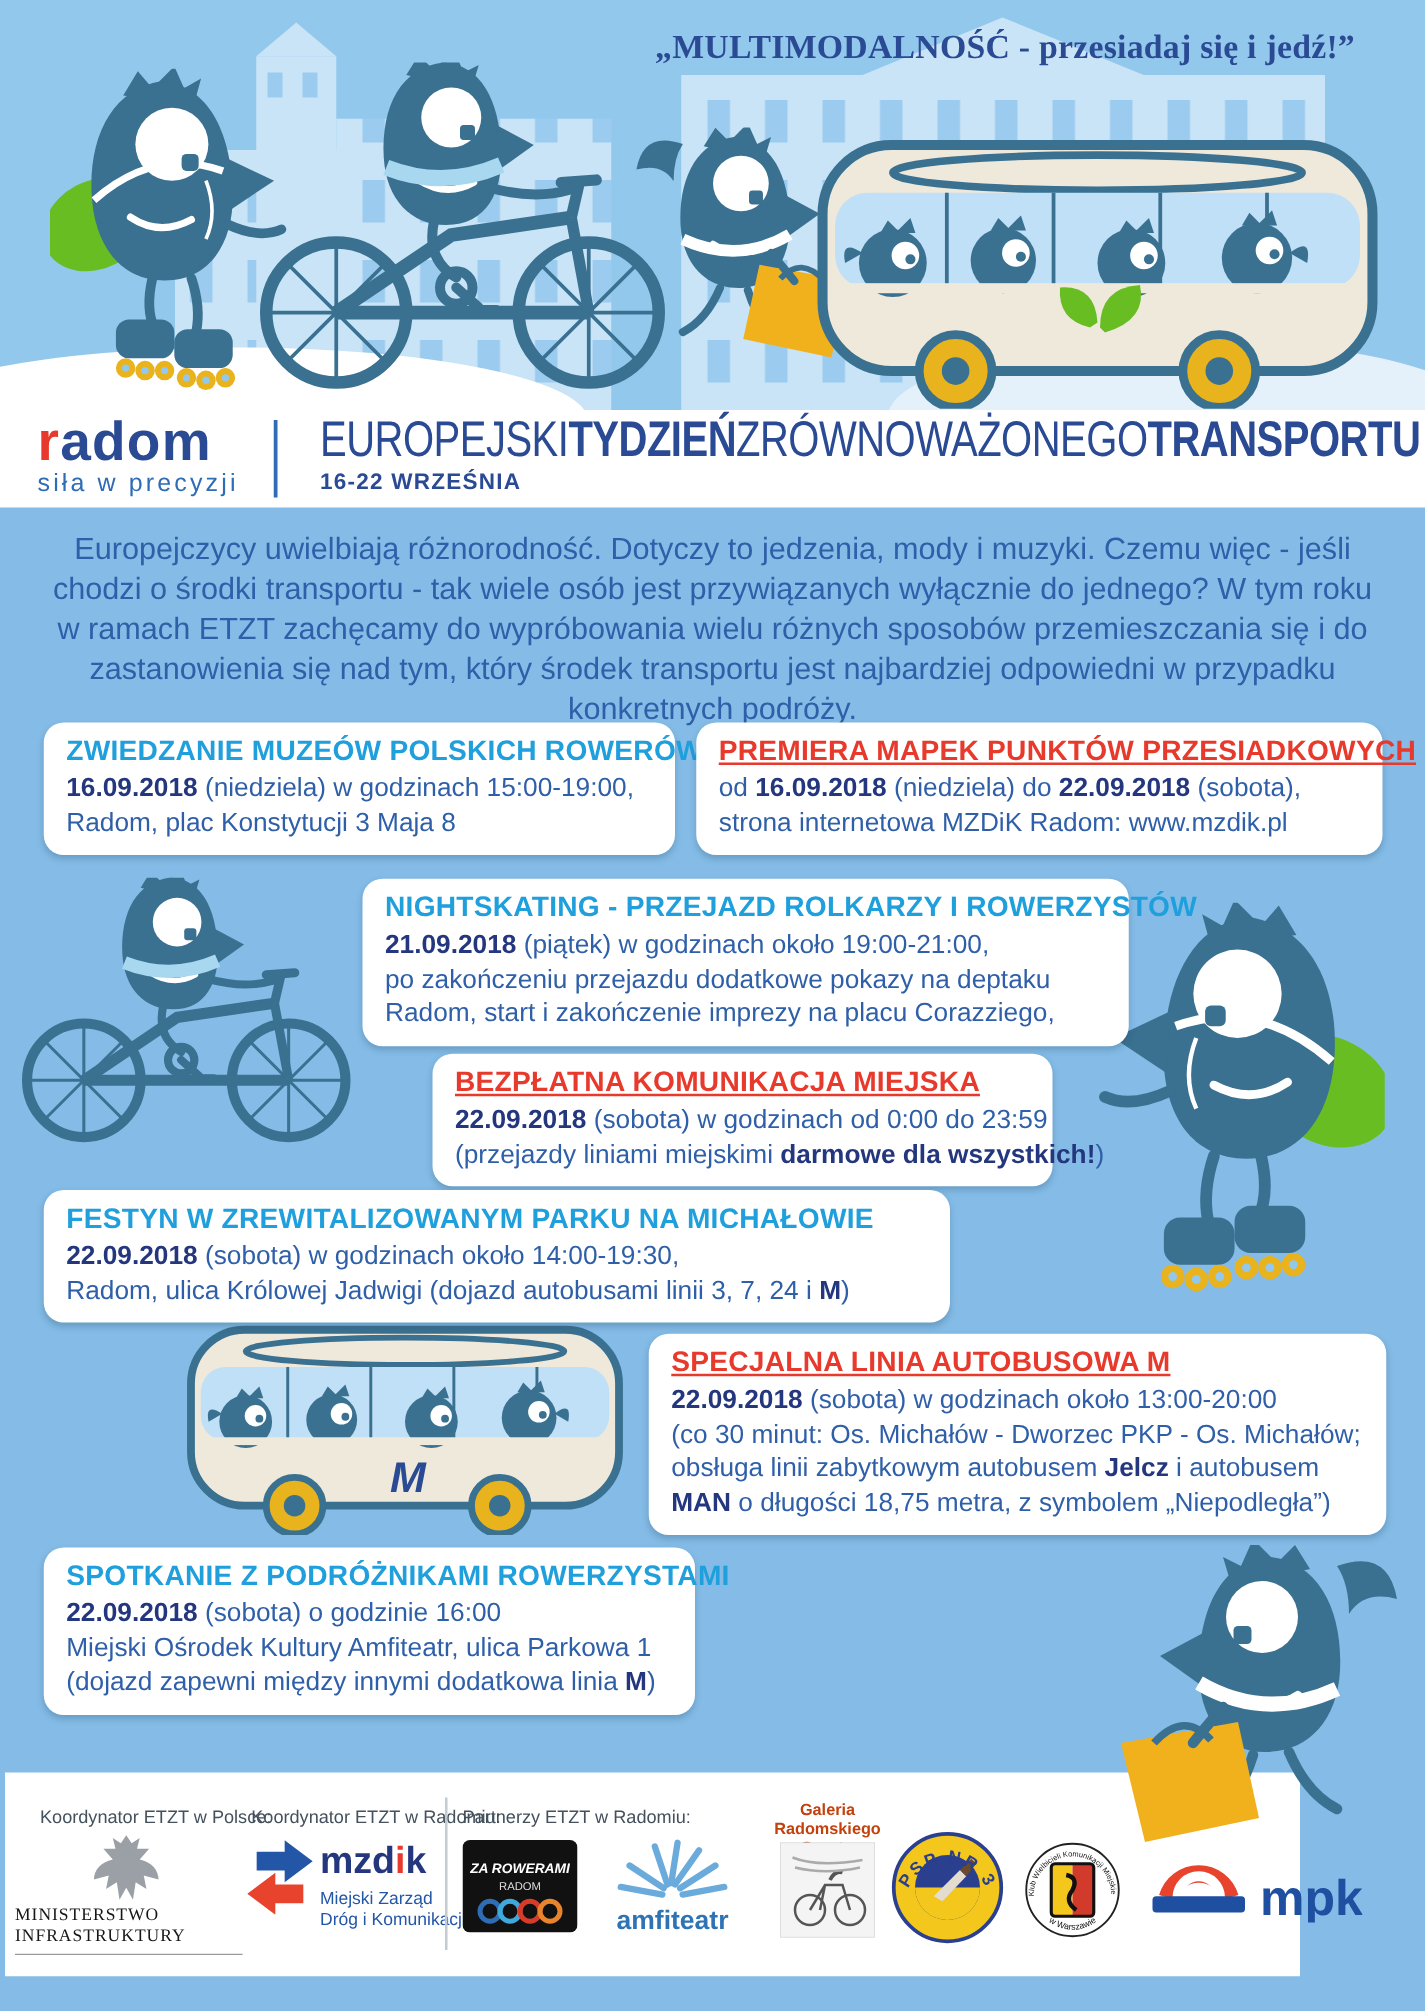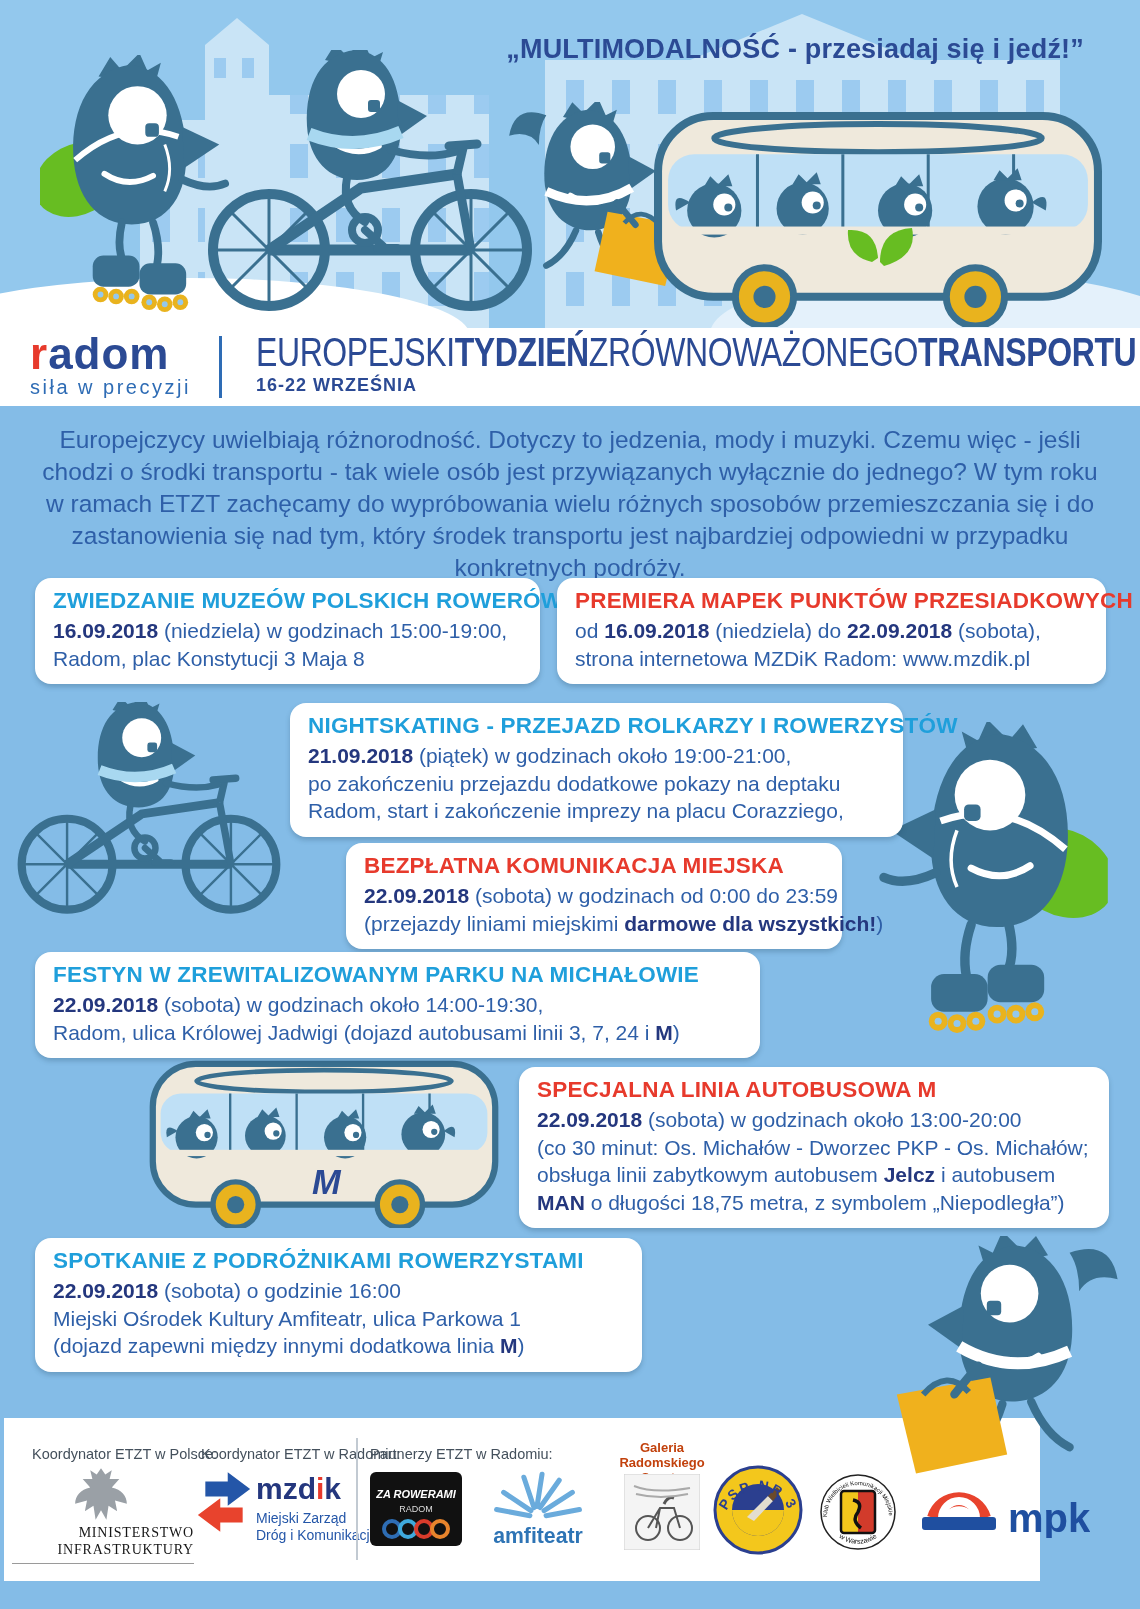--- a/index.html
+++ b/index.html
@@ -4,52 +4,52 @@
 <style>
   * { margin:0; padding:0; box-sizing:border-box; }
   html,body { background:#6aa8d6; }
   body { font-family:"Liberation Sans", sans-serif; }
   #poster { position:relative; width:1140px; height:1609px; margin:0 auto;
             background:var(--page-bg,#84bce7); overflow:hidden; }
   .abs { position:absolute; }
   .b { font-weight:bold; color:var(--body-navy,#24377e); }
   .red { color:var(--title-red,#e73a2c); }
 
-  #slogan { top:34px; right:56px; font-size:27px; font-weight:bold;
-            color:var(--navy,#2b4a94); letter-spacing:.2px; }
+  #slogan { top:22px; right:56px; font-size:27px; font-weight:bold;
+            color:var(--navy,#2b4a94); letter-spacing:.2px;font-family:Liberation Serif, serif; }
 
   #brand-band { top:328px; left:0; width:1140px; height:78px; background:#fff; }
   #logo { left:30px; top:4px; position:absolute; }
   #logo-word { font-size:44px; font-weight:bold; color:var(--navy,#2b4a94); letter-spacing:1px; line-height:44px; display:block; }
   #logo-word::first-letter { color:var(--title-red,#e73a2c); }
   #logo-tag { font-size:20px; color:#2e6cb5; letter-spacing:2.5px; margin-top:0px; }
   #brand-divider { position:absolute; left:219px; top:8px; width:3px; height:62px; background:#2e6cb5; }
   #title-wrap { position:absolute; left:256px; top:2px; }
   #title-main { font-size:40px; color:var(--navy,#2b4a94); white-space:nowrap;
                 transform:scaleX(.8); transform-origin:left center; letter-spacing:-.5px; line-height:44px; }
   #title-main .b { color:var(--navy,#2b4a94); }
   #title-dates { font-size:18px; font-weight:bold; color:var(--navy,#2b4a94); letter-spacing:1px; margin-top:1px; }
 
   #intro { top:424px; left:32px; width:1076px; text-align:center;
            font-size:24.5px; line-height:32px; color:var(--body-blue,#2e5fa8); }
 
   .event { position:absolute; background:#fff; border-radius:16px; padding:10px 18px 12px;
            box-shadow:0 3px 5px rgba(35,75,105,.28); }
   .ev-title { font-size:22.5px; font-weight:bold; letter-spacing:.2px; white-space:nowrap; margin-bottom:3px; }
   .c-blue { color:var(--title-blue,#1f9fdb); }
-  .c-red  { color:var(--title-red,#e73a2c); }
+  .c-red  { color:var(--title-red,#e73a2c);text-decoration:underline; }
   .ev-line { font-size:21px; line-height:27.5px; color:var(--body-blue,#2e5fa8); white-space:nowrap; }
 
   #info-box { left:583px; top:1340px; width:297px; height:80px; background:var(--info-bg,#2a4b9c);
               border-radius:12px; color:#fff; text-align:center; font-size:26px; line-height:33px; padding-top:6px; }
   #info-box .b { color:#fff; }
 
   #footer { top:1418px; left:4px; width:1036px; height:163px; background:#fff; }
   .f-label { position:absolute; top:28px; font-size:14.5px; color:#44505c; }
-  #ministry { position:absolute; left:8px; top:106px; width:182px; text-align:right;
+  #ministry { position:absolute; left:8px; top:106px; width:182px; text-align:left;
               font-family:"Liberation Serif", serif; font-size:14px; letter-spacing:.8px; color:#161616;
               line-height:17px; border-bottom:1px solid #9a9a9a; padding-bottom:5px; }
   #mzdik-word { position:absolute; left:252px; top:54px; font-size:30px; font-weight:bold; color:#2456a8; }
   #mzdik-sub { position:absolute; left:252px; top:92px; font-size:14px; line-height:17px; color:#2456a8; }
   #f-divider { position:absolute; left:352px; top:20px; width:2px; height:122px; background:#c2cad2; }
   #galeria-label { position:absolute; left:596px; top:22px; width:124px; text-align:center;
                    font-size:13px; line-height:15px; color:#c2410c; font-weight:bold; }
   #amfiteatr-text { fill:#2e74b5; font-weight:bold; }
 </style>
 </head>
@@ -260,21 +260,21 @@
   </div>
 
   <div class="event" style="left:519px;top:1067px;width:590px">
     <div class="ev-title c-red">SPECJALNA LINIA AUTOBUSOWA M</div>
     <div class="ev-line"><span class="b">22.09.2018</span><span> (sobota) w godzinach około 13:00-20:00</span></div>
     <div class="ev-line"><span>(co 30 minut: Os. Michałów - Dworzec PKP - Os. Michałów;</span></div>
     <div class="ev-line"><span>obsługa linii zabytkowym autobusem </span><span class="b">Jelcz</span><span> i autobusem</span></div>
     <div class="ev-line"><span class="b">MAN</span><span> o długości 18,75 metra, z symbolem „Niepodległa”)</span></div>
   </div>
 
-  <div class="event" style="left:35px;top:1238px;width:607px">
+  <div class="event" style="left:35px;top:1238px;width:521px">
     <div class="ev-title c-blue">SPOTKANIE Z PODRÓŻNIKAMI ROWERZYSTAMI</div>
     <div class="ev-line"><span class="b">22.09.2018</span><span> (sobota) o godzinie 16:00</span></div>
     <div class="ev-line"><span>Miejski Ośrodek Kultury Amfiteatr, ulica Parkowa 1</span></div>
     <div class="ev-line"><span>(dojazd zapewni między innymi dodatkowa linia </span><span class="b">M</span><span>)</span></div>
   </div>
 
 
   <div id="footer" class="abs">
     <div class="f-label" style="left:28px">Koordynator ETZT w Polsce:</div>
     <svg class="abs" style="left:64px;top:48px" width="66" height="56" viewBox="0 0 60 52">

